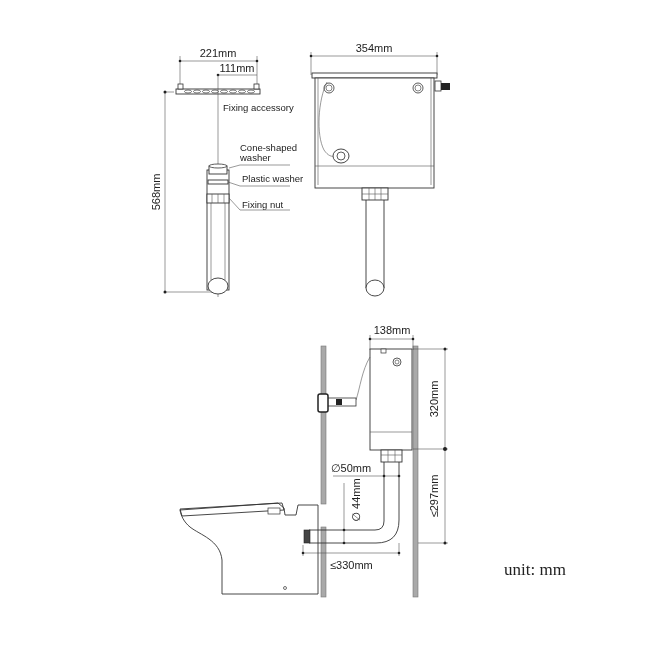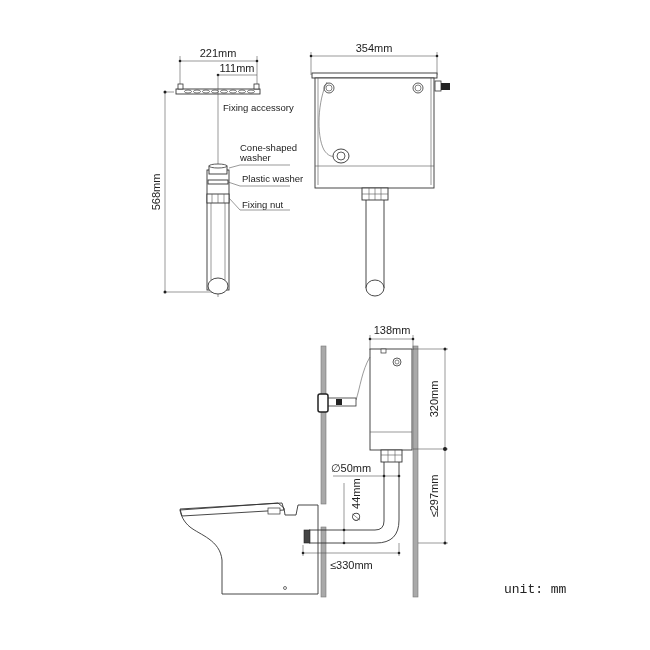--- a/index.html
+++ b/index.html
@@ -1,20 +1,20 @@
 <!DOCTYPE html>
 <html><head>
   <meta charset="utf-8">
   <style>
     html, body { margin: 0; padding: 0; background: #ffffff; }
     body { width: 650px; height: 650px; position: relative; overflow: hidden; }
     #diagram { position: absolute; left: 0; top: 0; width: 650px; height: 650px; }
     .dim { font-family: "Liberation Sans", sans-serif; font-size: 11px; fill: #222; }
     .lbl { font-family: "Liberation Sans", sans-serif; font-size: 9.5px; fill: #222; }
-    .unit { position: absolute; left: 504px; top: 582px; font-family: Liberation Mono, monospace; font-size: 13px; color: #222; }
+    .unit { position: absolute; left: 504px; top: 560px; font-family: Liberation Serif, serif; font-size: 17px; color: #222; }
     .ln { stroke: #333; stroke-width: 0.9; fill: none; }
     .thin { stroke: #555; stroke-width: 0.6; fill: none; }
     .wall { fill: #a9a9a9; stroke: #777; stroke-width: 0.6; }
   </style>
 </head>
 <body>
 
 <svg id="diagram" viewBox="0 0 650 650" xmlns="http://www.w3.org/2000/svg">
 
   <g>

